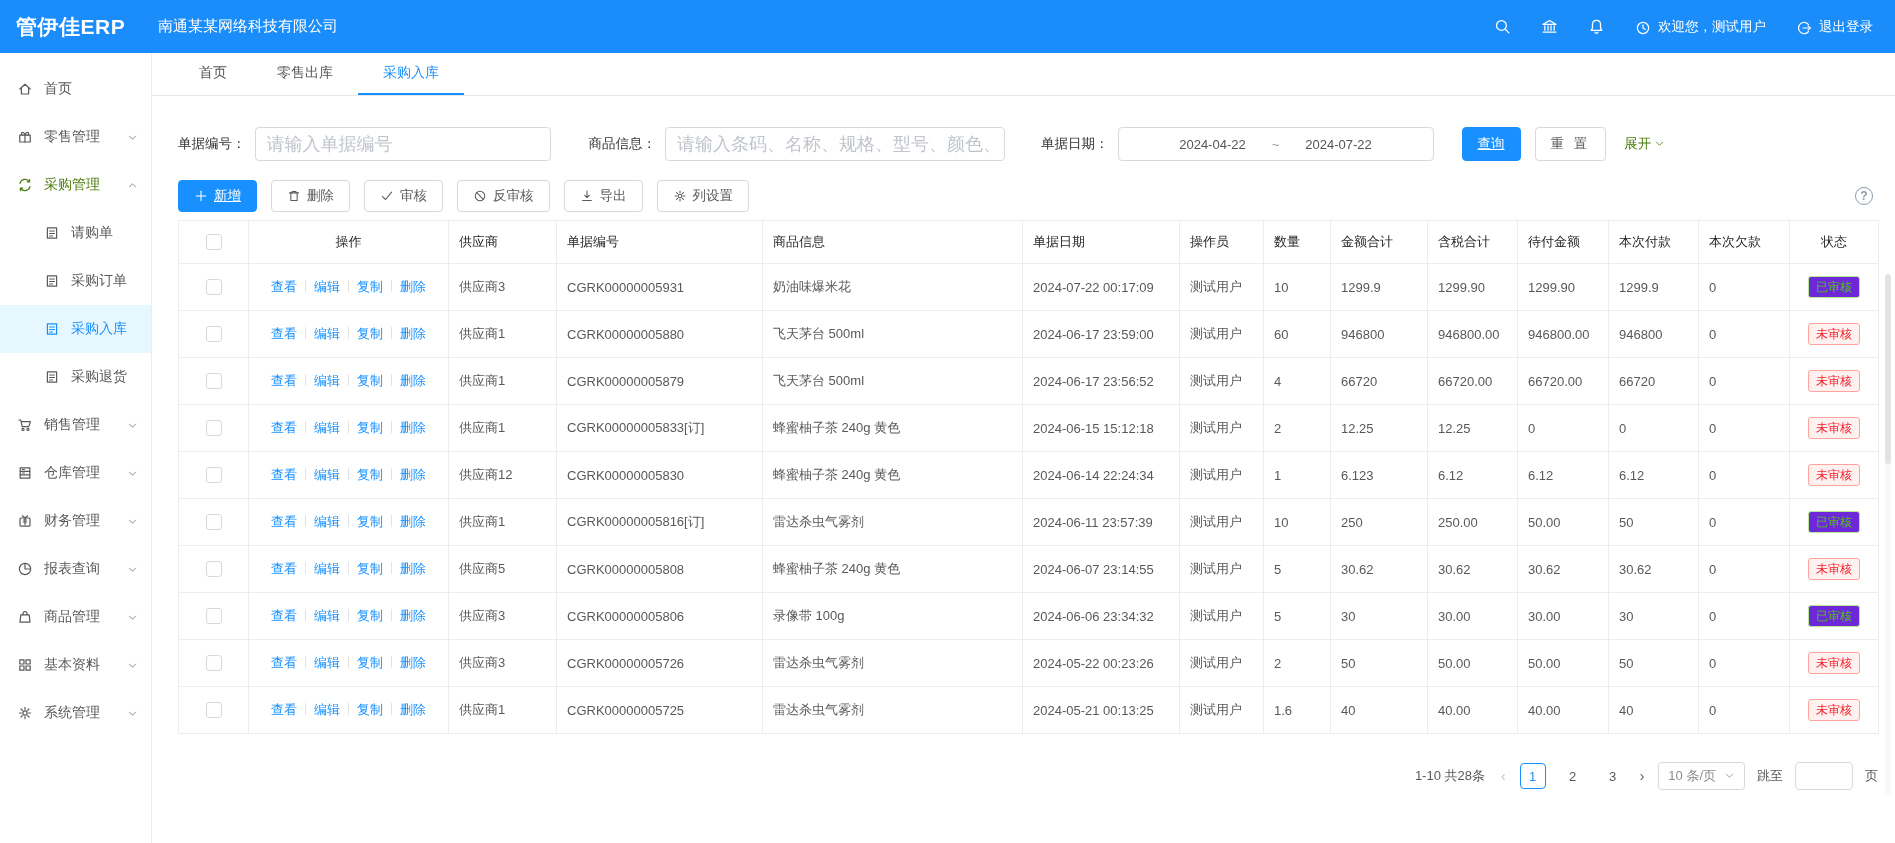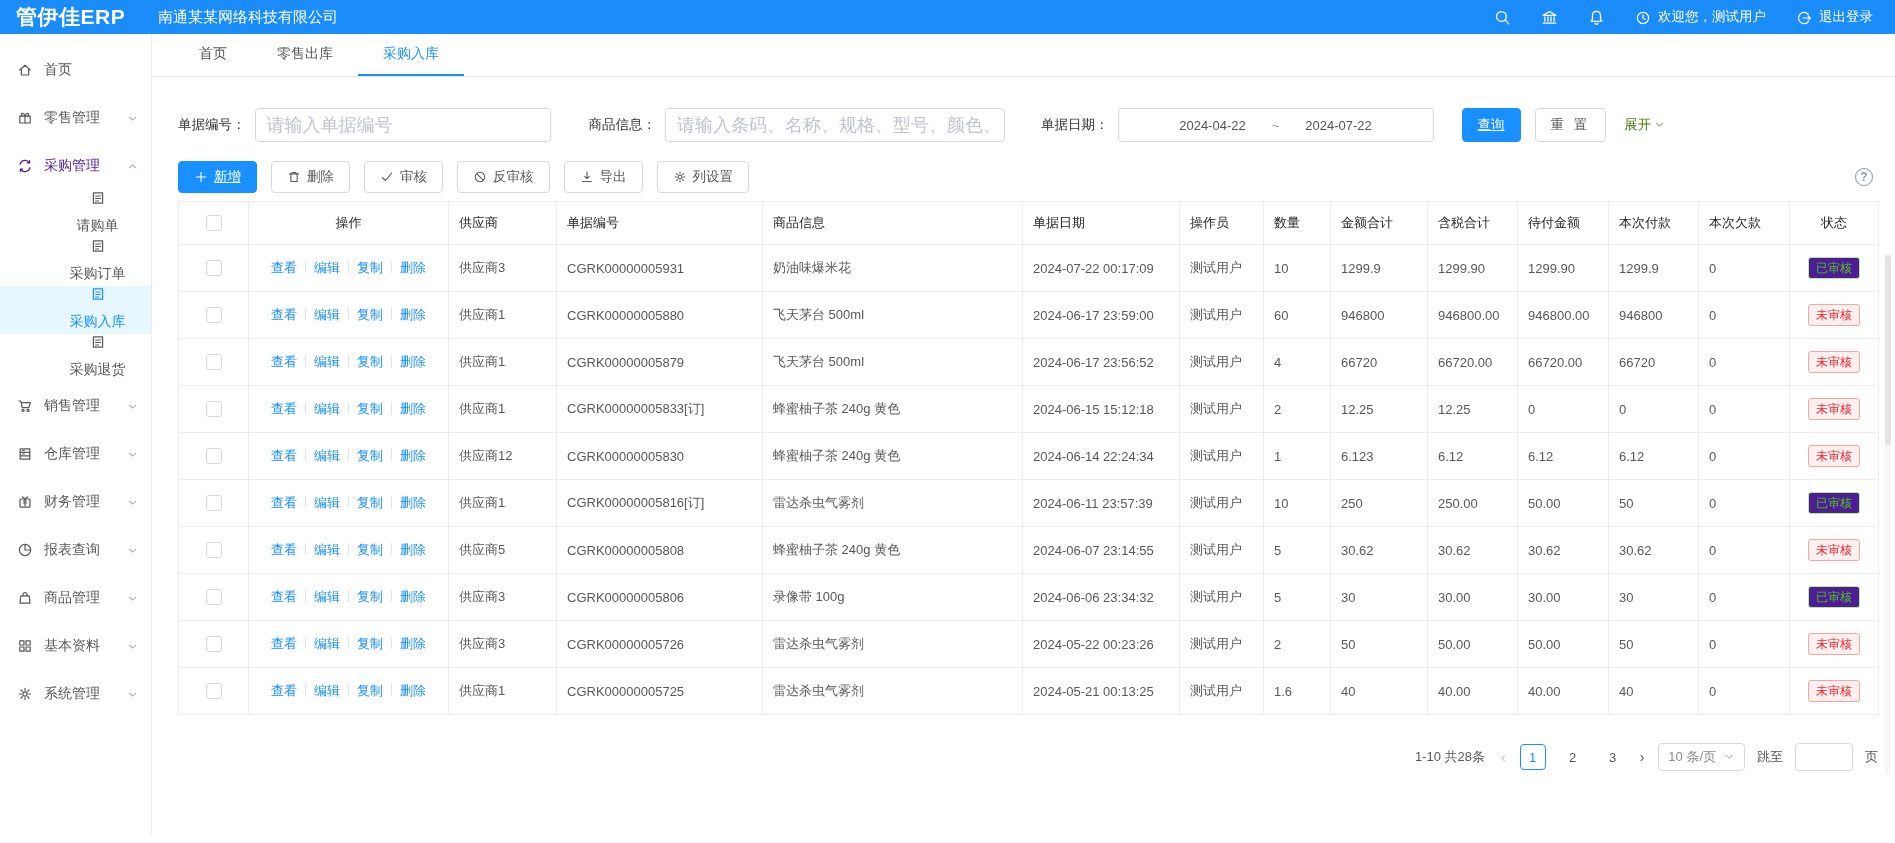--- a/index.html
+++ b/index.html
@@ -1,33 +1,33 @@
 <!DOCTYPE html>
 <html><head>
 <meta charset="utf-8">
 <style>
   * { margin:0; padding:0; box-sizing:border-box; }
   html,body { width:1895px; height:843px; overflow:hidden; background:#fff;
     font-family:"Liberation Sans","DejaVu Sans",sans-serif; }
   
-  .topbar { height:34px; background:#1b8dfa; display:flex; align-items:center; color:#fff; }
+  .topbar { height:53px; background:#1b8dfa; display:flex; align-items:center; color:#fff; }
   .logo { margin-left:16px; width:128px; font-size:21px; font-weight:bold; letter-spacing:.5px; }
   .company { margin-left:14px; font-size:15px; }
   .topbar-right { margin-left:auto; display:flex; align-items:center; gap:30px; margin-right:22px; font-size:13.5px; }
   .tb-icon { display:inline-flex; align-items:center; cursor:pointer; }
   .tb-group { display:inline-flex; align-items:flex-end; gap:7px; cursor:pointer; }
   .tb-icon svg, .tb-group svg { display:block; }
   
   .app { display:flex; height:801px; }
   .sidebar { width:152px; flex:none; border-right:1px solid #ececec; padding-top:12px; background:#fff; }
   .side-item { height:48px; display:flex; align-items:center; padding-left:17px; gap:11px;
     font-size:14px; color:#595959; cursor:pointer; }
   .side-item .chev { margin-left:auto; margin-right:13px; color:#737373; display:inline-flex; }
-  .side-item.parent-active { color:#4c1d95; }
-  .side-item.sub { padding-left:44px;flex-direction:column; }
+  .side-item.parent-active { color:#4d7c0f; }
+  .side-item.sub { padding-left:44px; }
   .side-item.sub-active { background:#e6f7ff; color:#1890ff; }
   .side-item svg { flex:none; }
   
   .main { flex:1; position:relative; display:flex; flex-direction:column; }
   .tabbar { height:43px; border-bottom:1px solid #e8e8e8; display:flex; padding-left:22px; }
   .tab { padding:0 25px; display:flex; align-items:center; font-size:14px; color:#555; cursor:pointer; height:100%; border-bottom:2px solid transparent; }
   .tab.active { color:#1890ff; border-bottom-color:#1890ff; }
   .content { padding:31px 16px 0 26px; position:relative; flex:1; }
   
   .filter-row { display:flex; align-items:center; font-size:13.5px; color:#333; }
@@ -51,21 +51,21 @@
   
   table { margin-top:8px; border-collapse:collapse; table-layout:fixed; width:1700px; }
   th,td { border:1px solid #ebeef1; font-weight:normal; font-size:13px; padding:0 10px; overflow:hidden; white-space:nowrap; text-overflow:ellipsis; }
   th { height:43px; color:#262626; text-align:left; }
   td { height:47px; color:#595959; }
   th.c,td.c { text-align:center; padding:0 4px; }
   .checkbox { display:inline-block; width:16px; height:16px; border:1px solid #d9d9d9; border-radius:3px; background:#fff; vertical-align:middle; cursor:pointer; }
   .oplink { color:#1890ff; text-decoration:none; cursor:pointer; }
   .lsep { display:inline-block; width:1px; height:12px; background:#e3e3e3; margin:0 8px; vertical-align:-1px; }
   .badge { display:inline-block; font-size:12px; line-height:1; padding:4px 7px; border-radius:3px; border:1px solid; }
-  .badge.green { color:#52c41a; background:#4c1d95; border-color:#b7eb8f; }
+  .badge.green { color:#52c41a; background:#6d28d9; border-color:#b7eb8f; }
   .badge.red { color:#f5222d; background:#fff1f0; border-color:#ffa39e; }
   
   .pagination { margin-top:28px; width:1700px; display:flex; justify-content:flex-end; align-items:center; gap:12px; font-size:13px; color:#595959; }
   .pg-total { margin-right:2px; }
   .pg-arrow { color:#bfbfbf; font-size:14px; cursor:pointer; padding:0 2px; }
   .pg-arrow.next { color:#595959; }
   .pg-pages { display:inline-flex; gap:14px; align-items:center; }
   .page-btn { min-width:26px; height:26px; display:inline-flex; align-items:center; justify-content:center; border-radius:4px; border:1px solid transparent; cursor:pointer; }
   .page-btn.active { border-color:#1890ff; color:#1890ff; }
   .pg-sizer { height:28px; border:1px solid #d9d9d9; border-radius:4px; display:inline-flex; align-items:center; gap:8px; padding:0 9px; color:#8c8c8c; cursor:pointer; }

